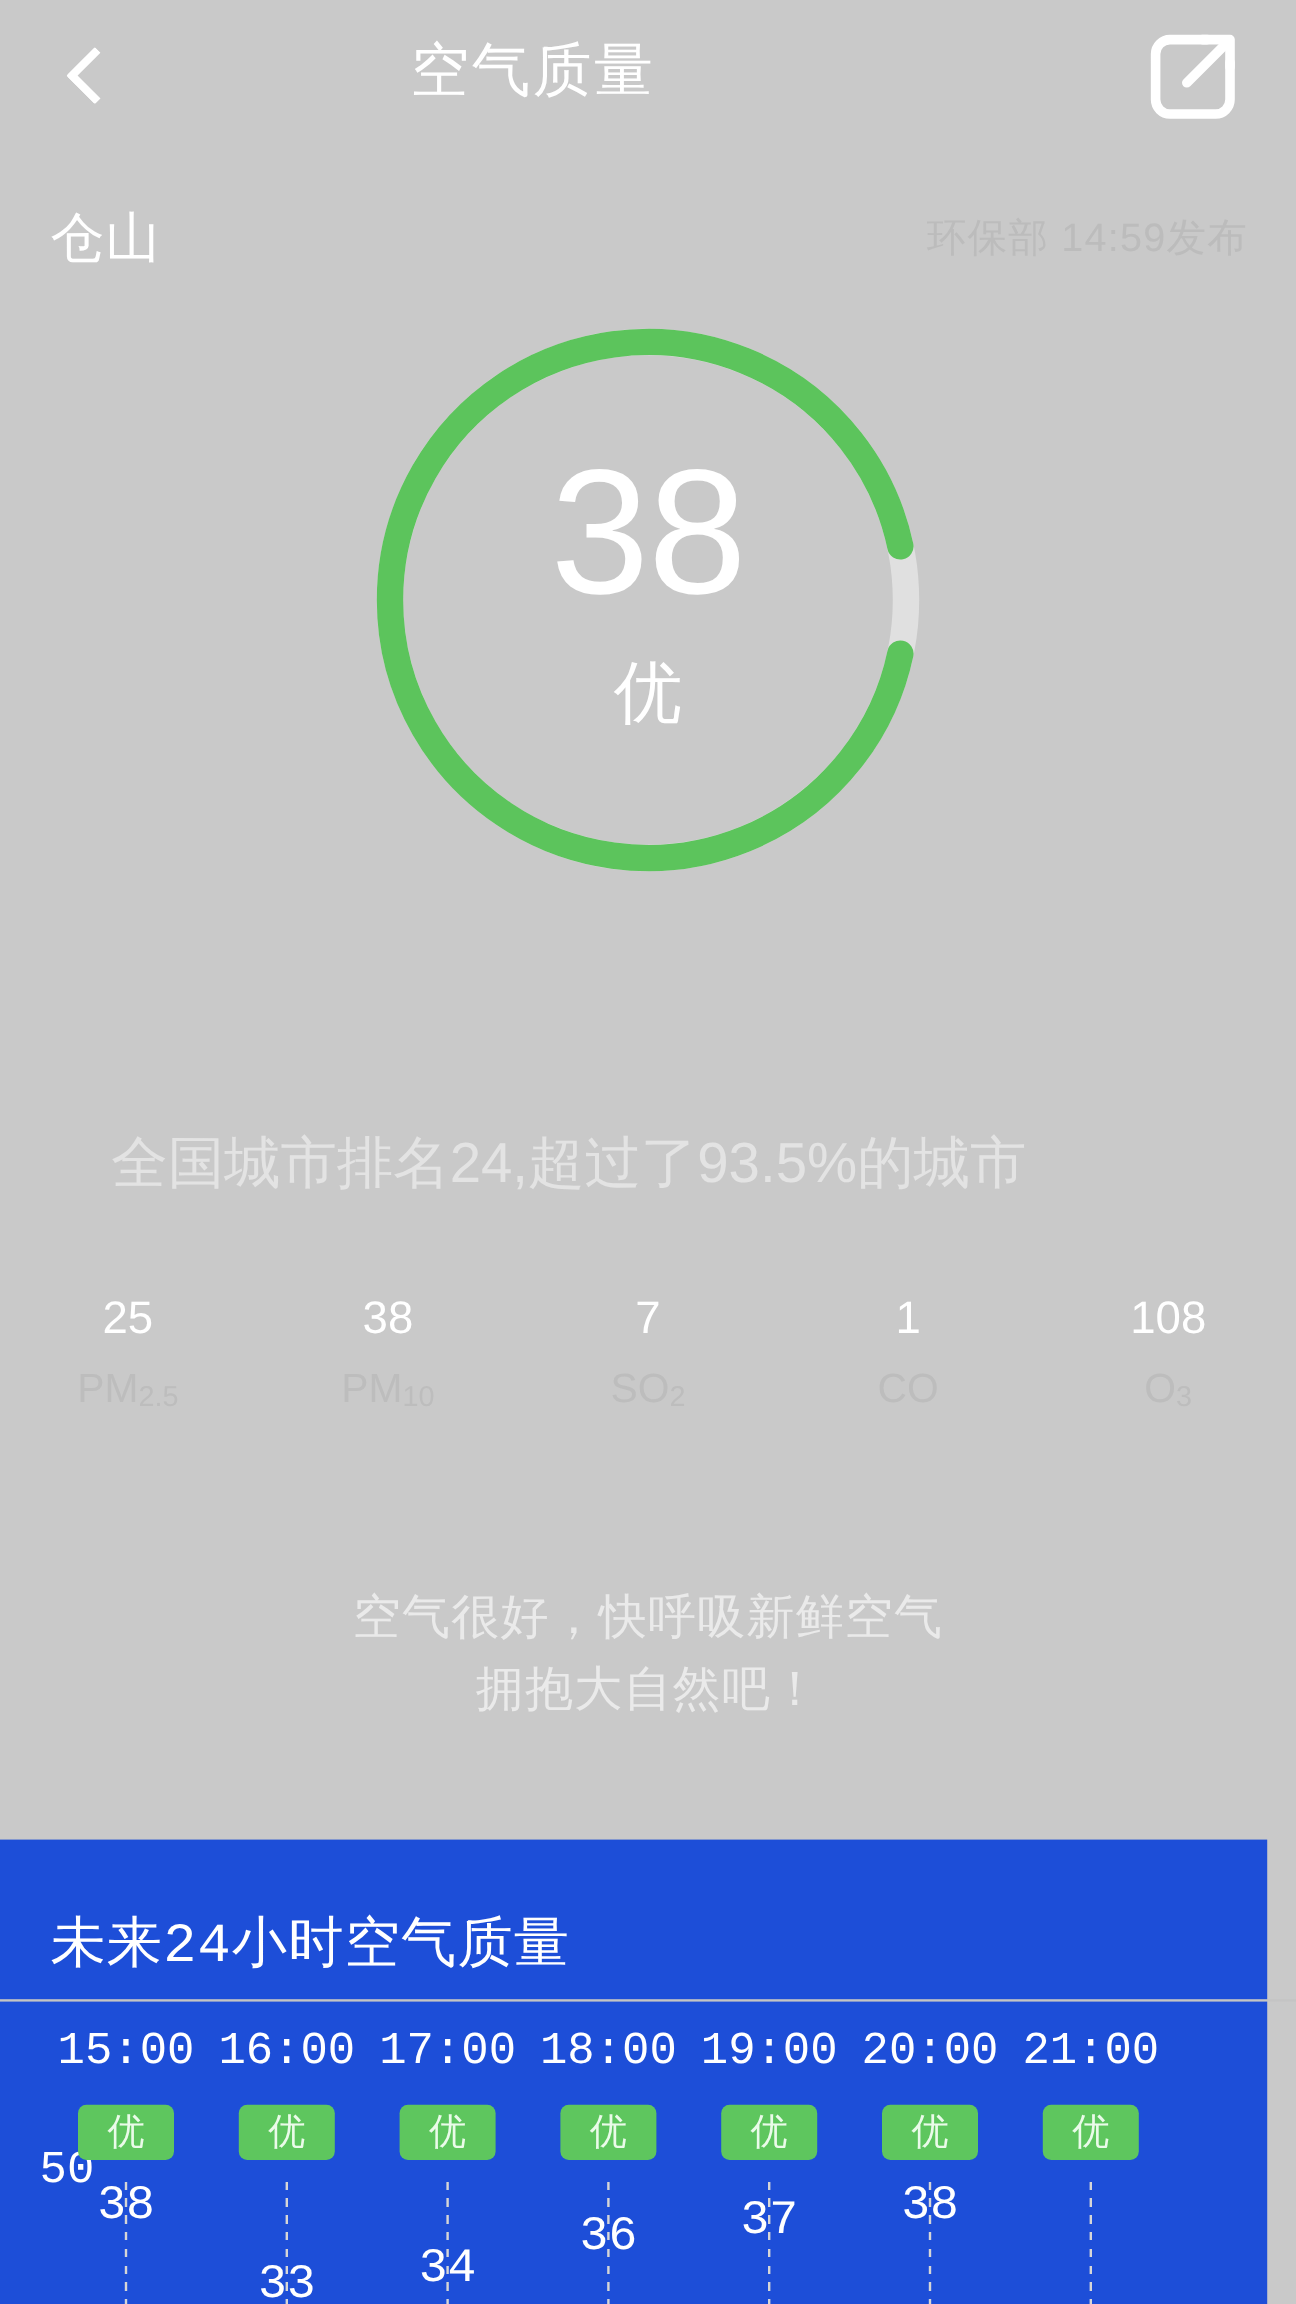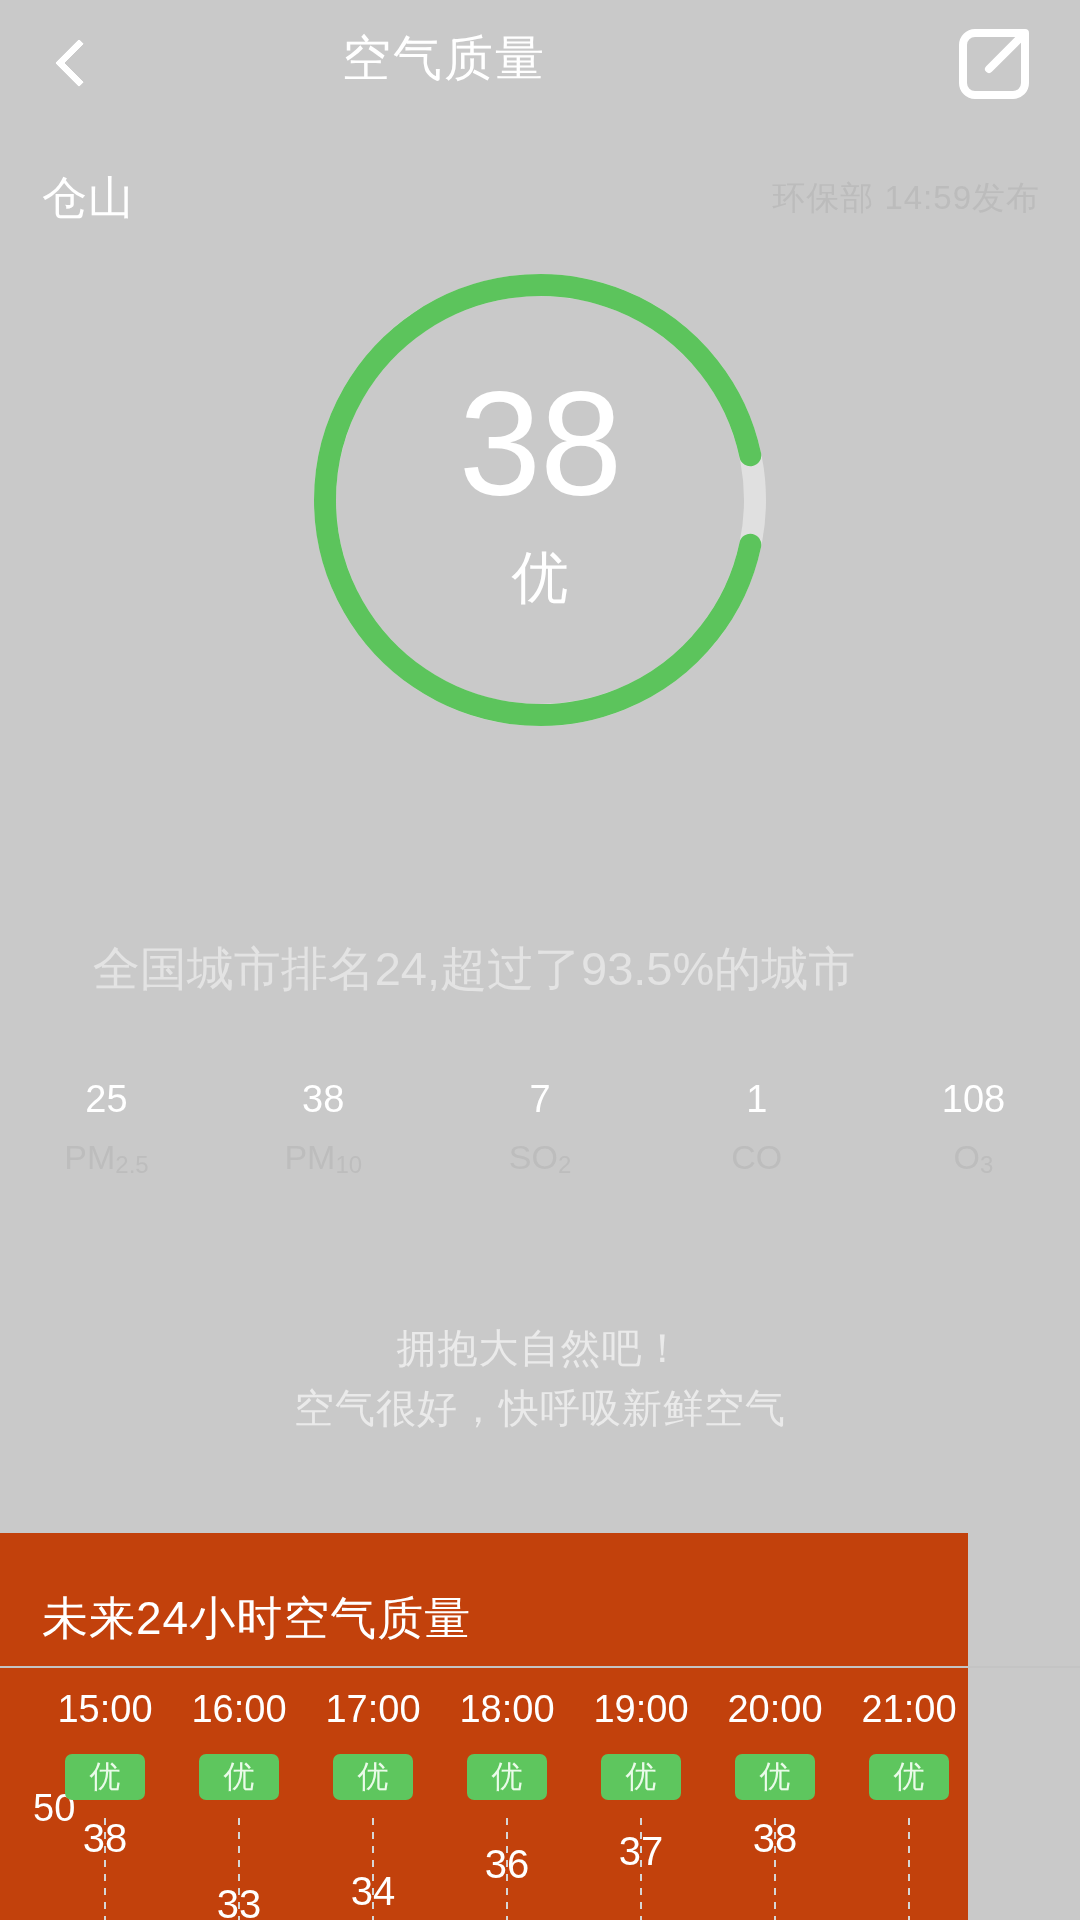--- a/index.html
+++ b/index.html
@@ -72,22 +72,23 @@
 
   
   .advice {
     position:absolute; top:1318px; left:0; width:1080px; text-align:center;
     color:#eaeaea; font-size:40px; line-height:1.5; font-weight:400;
   }
   .advice div { letter-spacing:1px; }
 
   
   .forecast {
-    position:absolute; left:0; top:1533px; width:968px; height:387px;
-    background:#c2410c;
+    position:absolute; left:0; top:1533px; width:1056px; height:387px;
+    background:#1d4ed8;
+    font-family:Liberation Mono, monospace;
   }
   .forecast-title {
     position:absolute; left:42px; top:55px; color:#ffffff;
     font-size:46px; font-weight:400; letter-spacing:1px;
   }
   .forecast-sep {
     position:absolute; left:0; top:133px; width:1080px; height:2px;
     background:#c4c4c4;
   }
   .chart { position:absolute; left:0; top:135px; width:1080px; height:252px; }
@@ -170,22 +171,22 @@
         <div class="poll-val">1</div>
         <div class="poll-name">CO</div>
       </div>
       <div class="poll">
         <div class="poll-val">108</div>
         <div class="poll-name">O<sub>3</sub></div>
       </div>
     </div>
 
   <div class="advice">
+    <div>空气很好，快呼吸新鲜空气</div>
     <div>拥抱大自然吧！</div>
-    <div>空气很好，快呼吸新鲜空气</div>
   </div>
 
   <div class="forecast">
     <div class="forecast-title">未来24小时空气质量</div>
     <div class="forecast-sep"></div>
     <div class="chart">
       <div class="axis-label">50</div>
       <div class="hours" id="hours">
           <div class="hcol" style="left: 38px;">
             <div class="htime">15:00</div>

